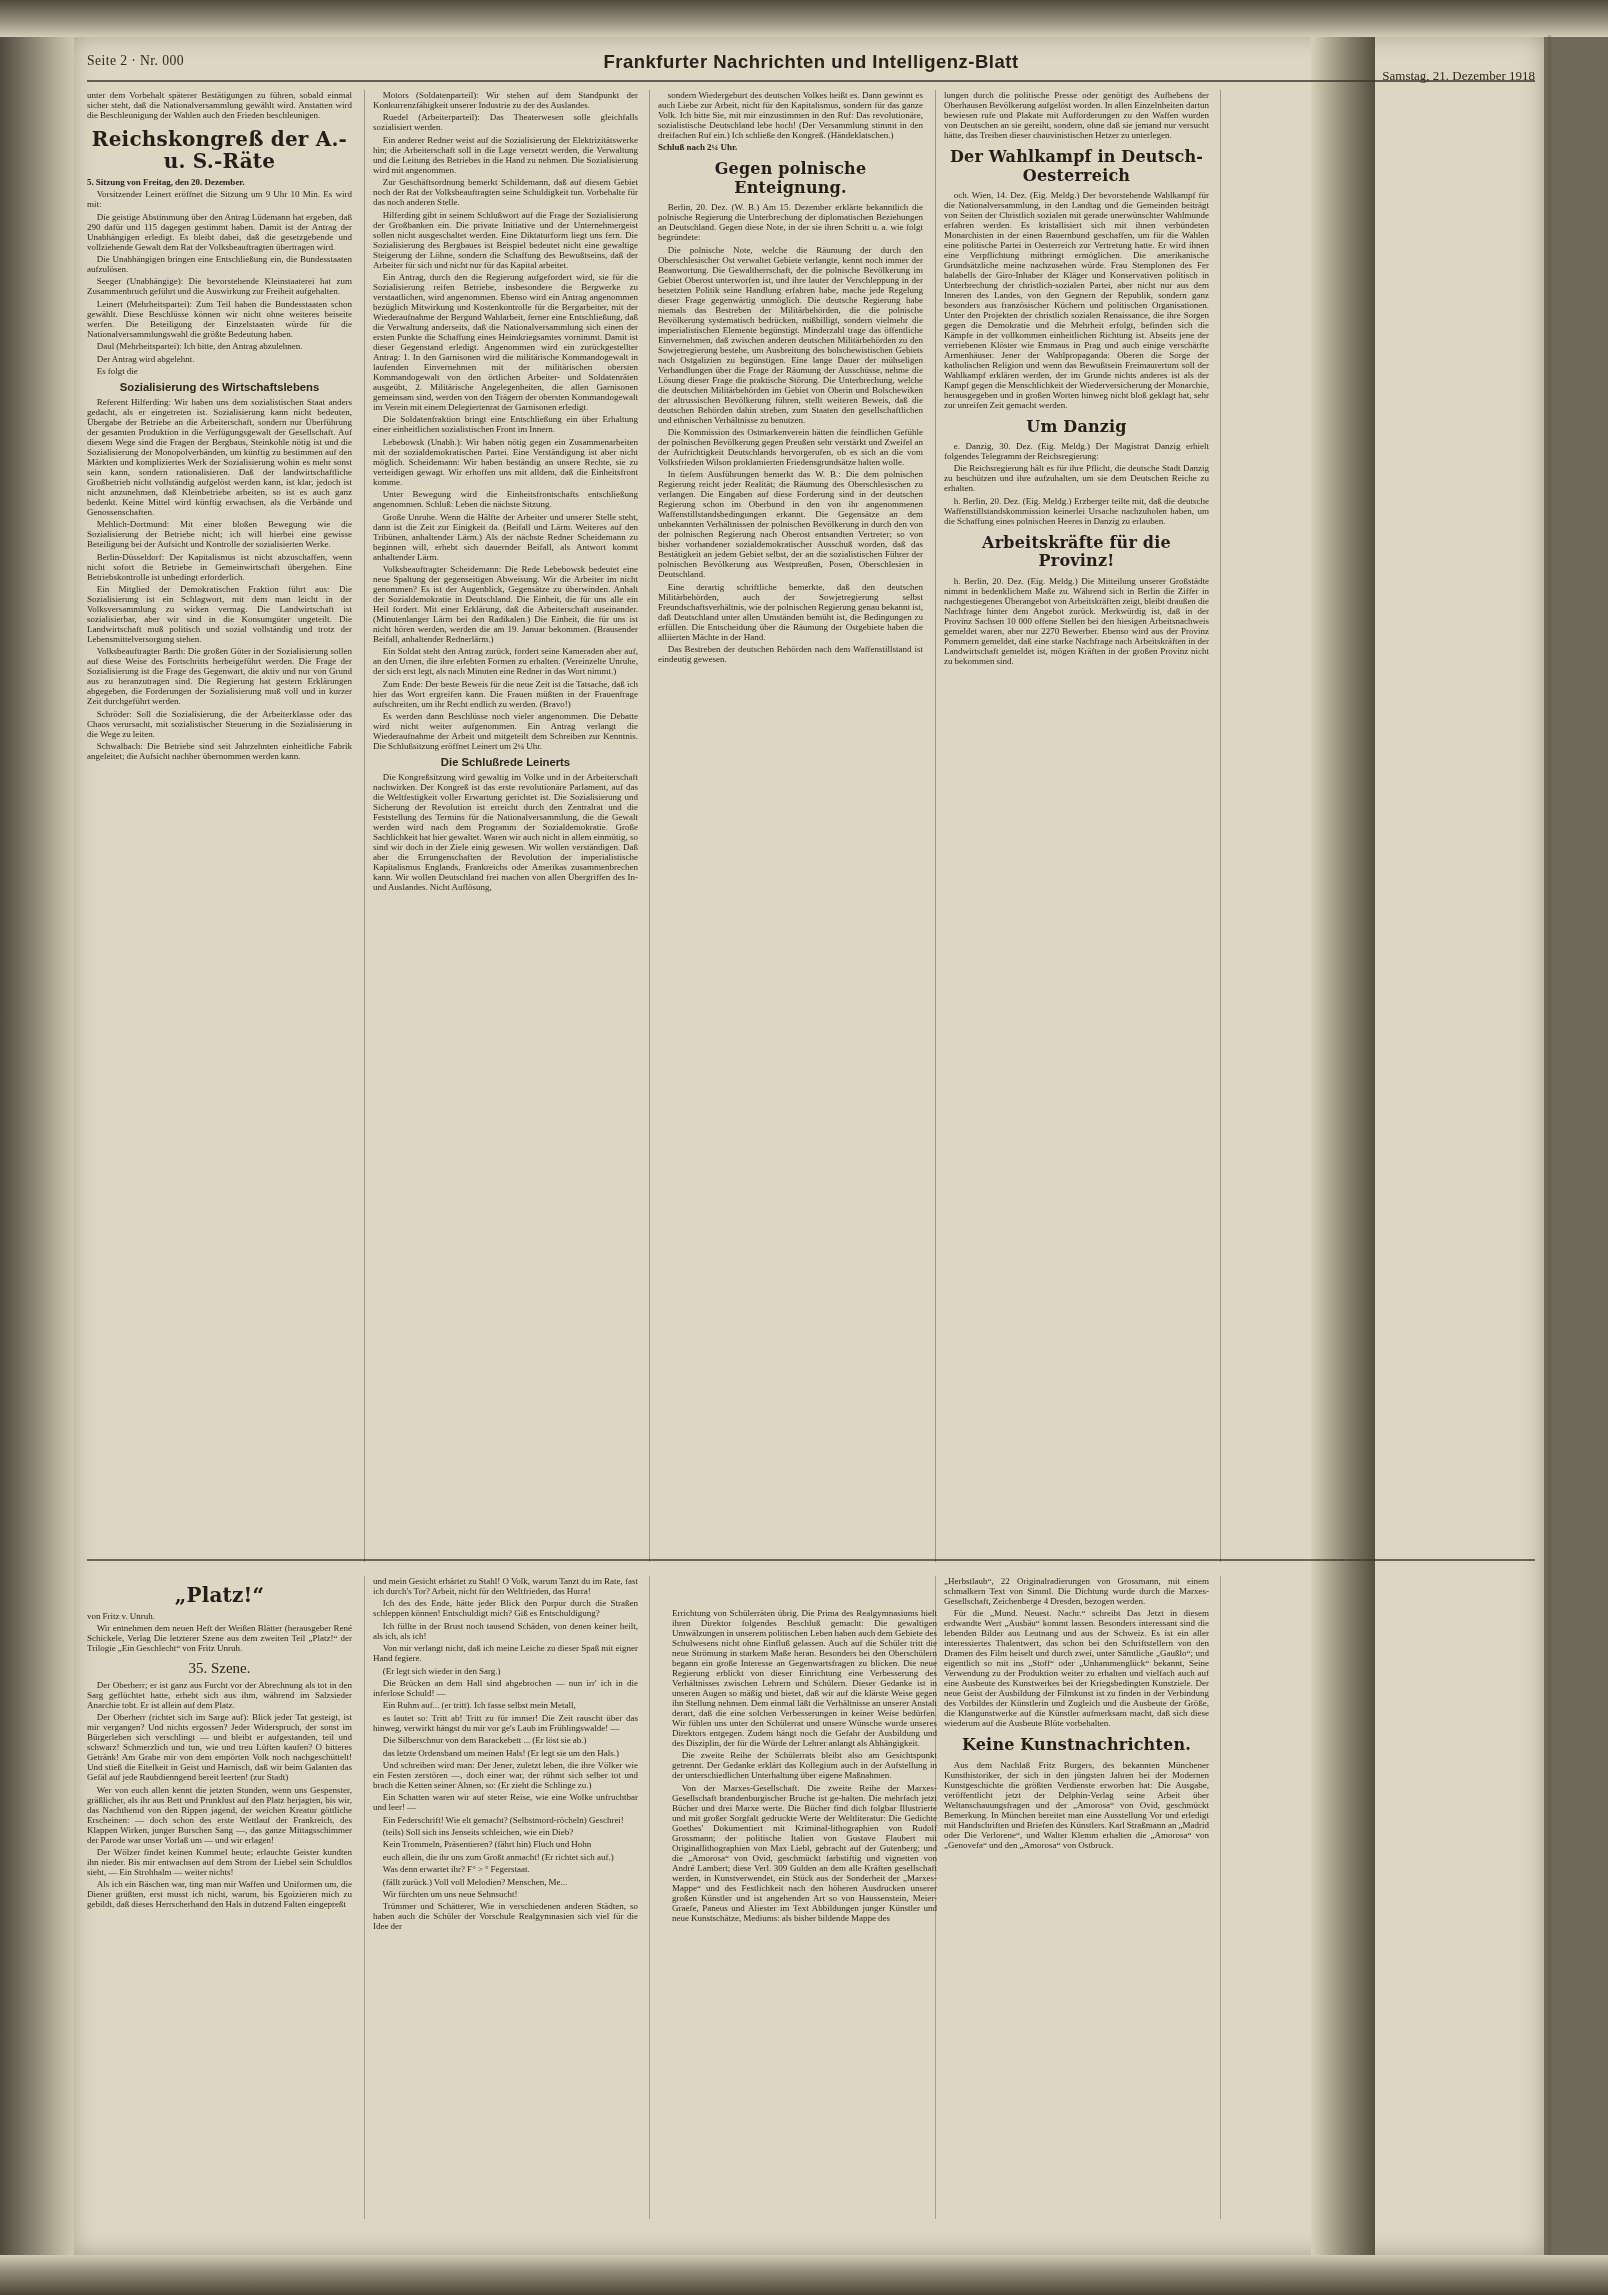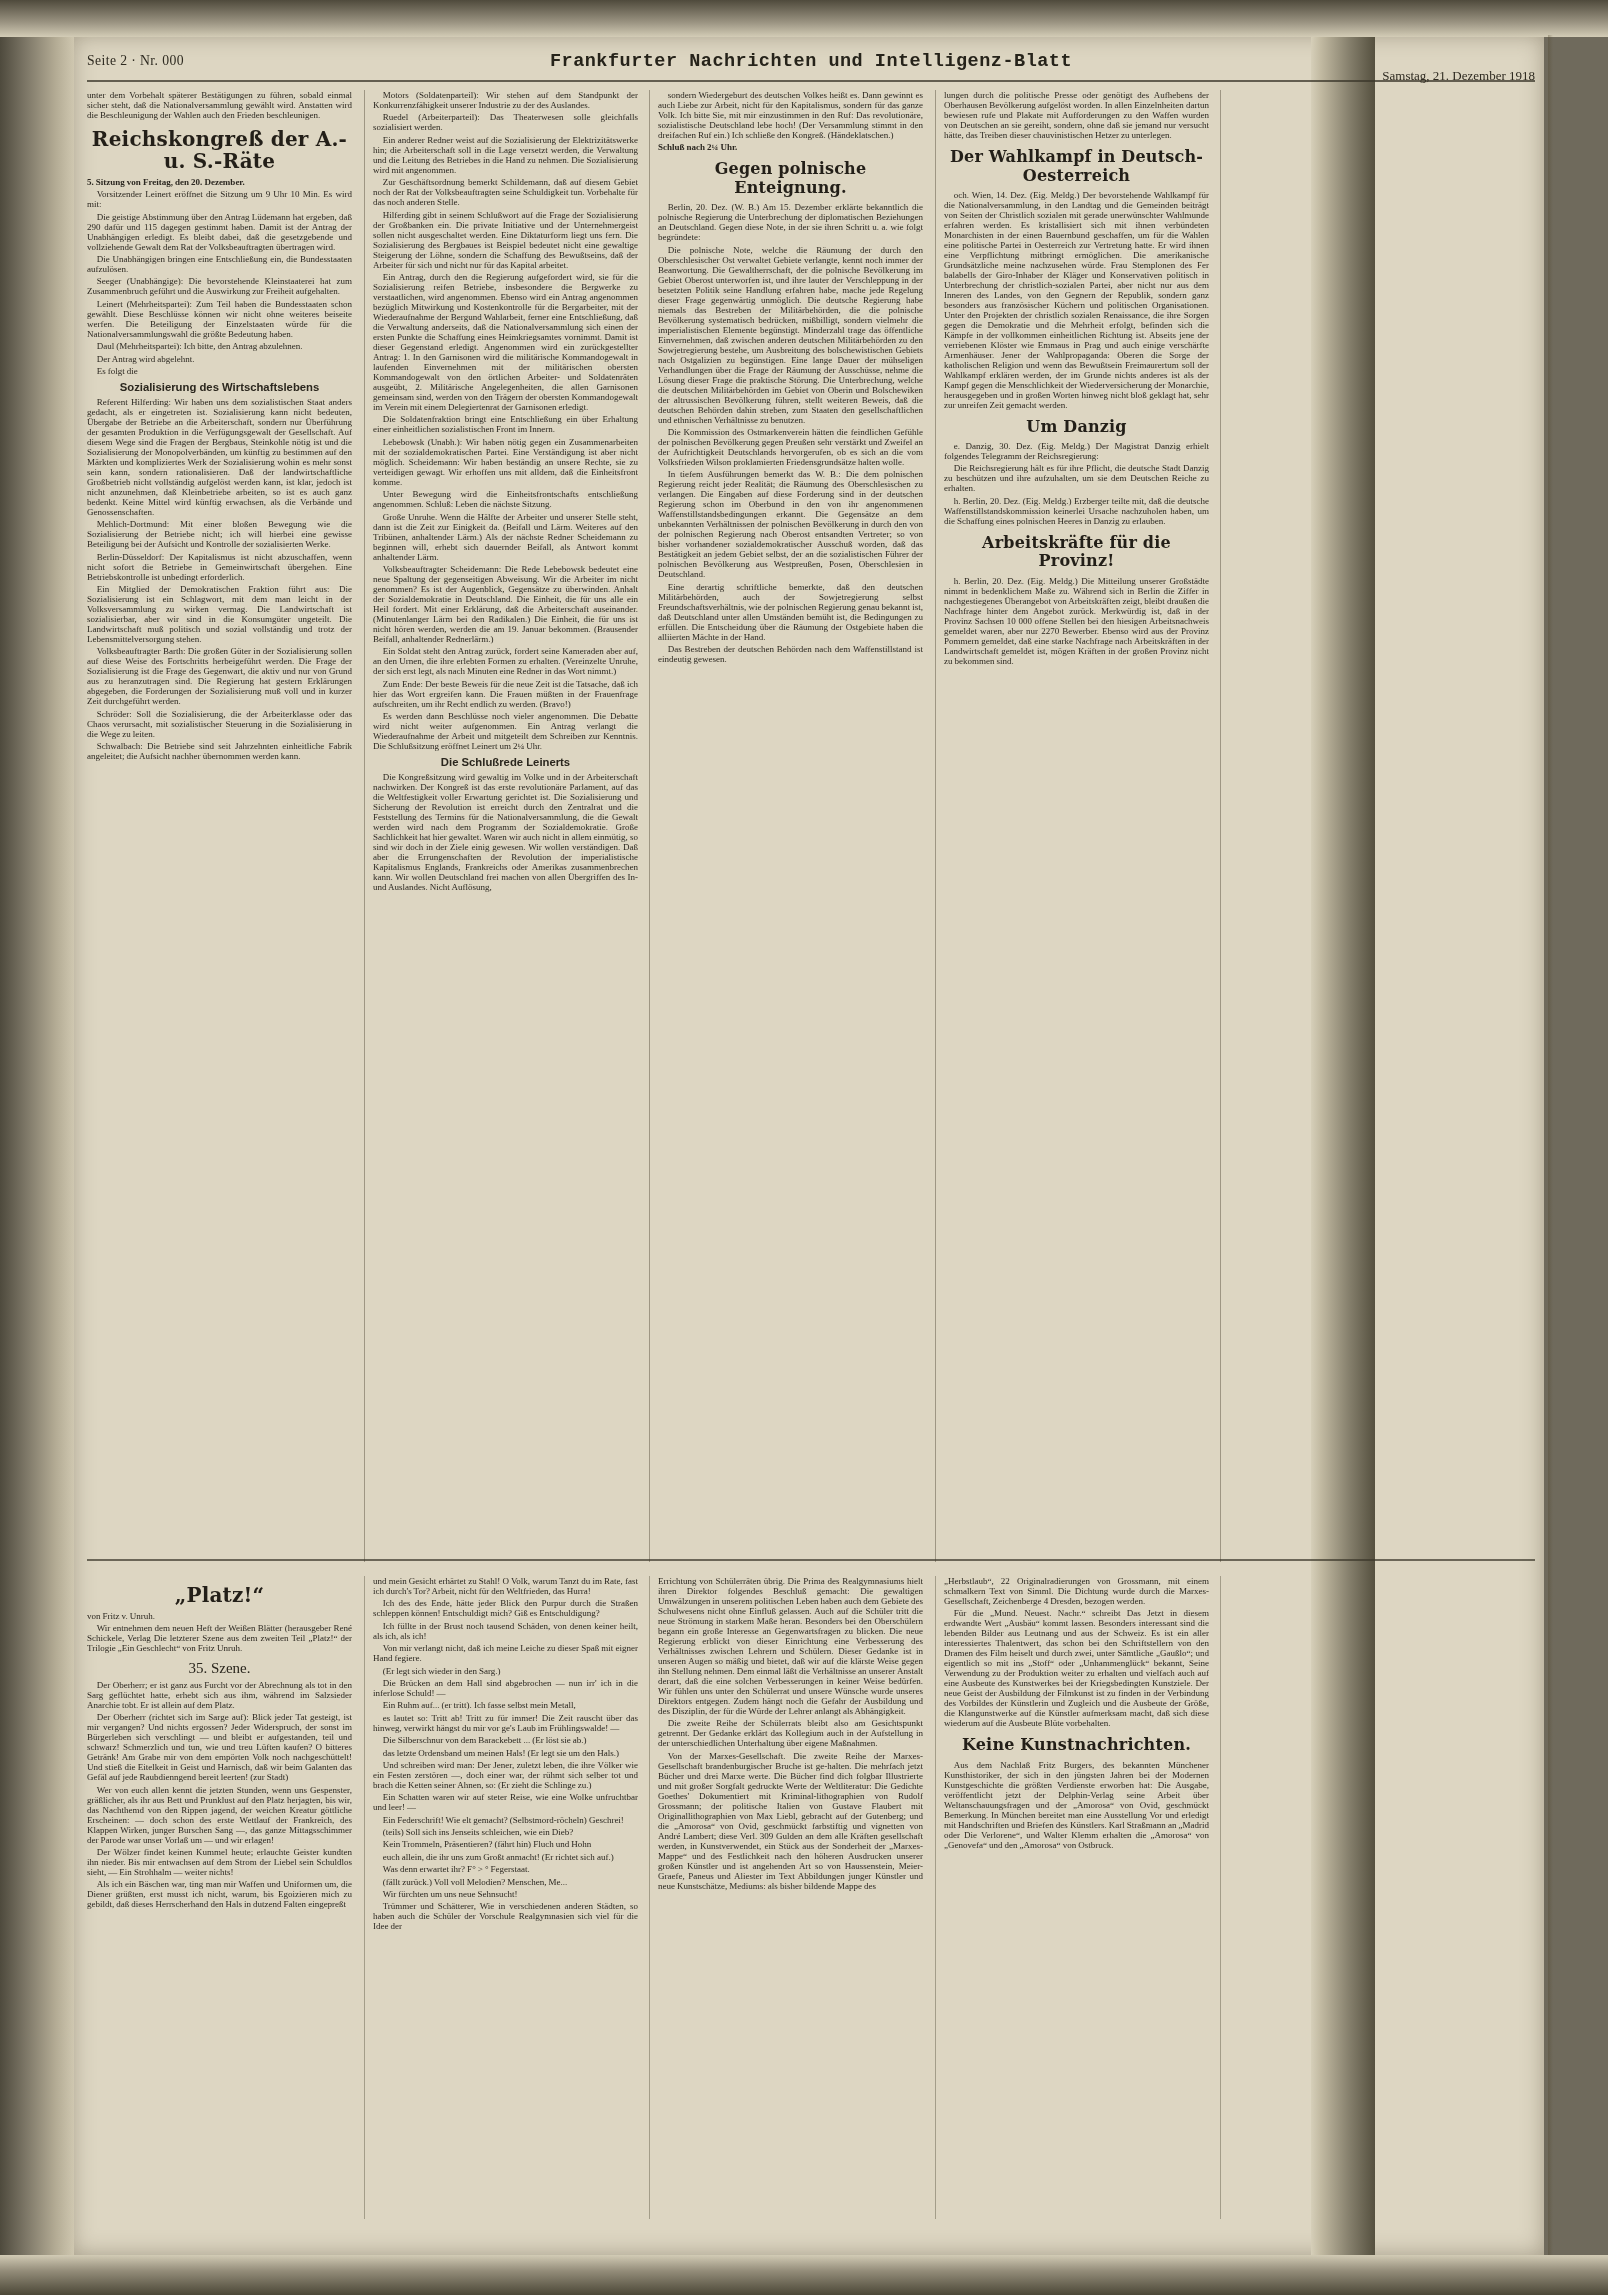--- a/index.html
+++ b/index.html
@@ -16,35 +16,35 @@
          background:linear-gradient(270deg,#55503f 0%,#857f6c 40%,#c2baa2 85%,#d6cfb9 100%);}
   .edgeT{position:absolute;left:0;top:0;width:1609px;height:37px;
          background:linear-gradient(180deg,#4f4a3c 0%,#9a9381 60%,#d3ccb6 100%);}
   .edgeB{position:absolute;left:0;bottom:0;width:1609px;height:40px;
          background:linear-gradient(0deg,#4b4737 0%,#938c79 60%,#d2cbb5 100%);}
 
   
   .masthead{position:absolute;left:87px;top:51px;width:1448px;height:27px;}
   .mh-left{position:absolute;left:0;top:1.6px;font-size:13.7px;letter-spacing:0.4px;color:#2e2a20;}
   .mh-center{position:absolute;left:50%;transform:translateX(-50%);top:0;font-size:18.5px;
-             font-family:Liberation Mono, monospace;font-weight:bold;color:#26231a;letter-spacing:0.5px;white-space:nowrap;}
+             font-family:Liberation Sans, sans-serif;font-weight:bold;color:#26231a;letter-spacing:0.5px;white-space:nowrap;}
   .mh-right{position:absolute;right:0;top:17px;font-size:13px;color:#2e2a20;}
   .rule{position:absolute;left:87px;top:80px;width:1448px;height:1.6px;background:#3a3629;opacity:.75;}
 
   
   .cols{position:absolute;left:87px;top:90px;width:1448px;height:2139px;}
   .col{position:absolute;top:0;width:265px;height:1472px;}
   .c1{left:0;}  .c2{left:286px;} .c3{left:571px;} .c4{left:857px;} .c5{left:1142px;}
   .vline{position:absolute;top:0;width:0.8px;height:1472px;background:#6a6350;opacity:.55;}
   .v1{left:277px;} .v2{left:562px;} .v3{left:848px;} .v4{left:1133px;}
 
   
   .lower{position:absolute;left:87px;top:1576px;width:1448px;height:653px;}
   .lcol{position:absolute;top:0;width:265px;}
-  .l1{left:0;} .l2{left:286px;} .l3{left:571px;} .l4{left:857px;} .l5{left:1142px;}
+  .l1{left:0;} .l2{left:286px;} .l3{left:585px;margin-top:32px;} .l4{left:857px;} .l5{left:1142px;}
   .lvline{position:absolute;top:0;width:0.8px;height:643px;background:#6a6350;opacity:.5;}
   .lv1{left:277px;} .lv2{left:562px;} .lv3{left:848px;} .lv4{left:1133px;}
   .hrule{position:absolute;left:87px;top:1559px;width:1448px;height:1.6px;background:#3a3629;opacity:.7;}
 
   p.t{margin:0 0 2.4px 0;font-size:9px;line-height:10px;text-align:justify;color:#2b2720;
       font-family:"Liberation Serif",serif;hyphens:auto;word-spacing:-0.2px;}
   p.t.ind{text-indent:9.7px;}
   h2.head{margin:8px 0 4.8px 0;font-size:20px;line-height:22px;text-align:center;color:#231f18;
           font-family:"DejaVu Serif",serif;font-weight:bold;letter-spacing:0.2px;}
   h2.head.sm{font-size:16px;line-height:18.5px;}

